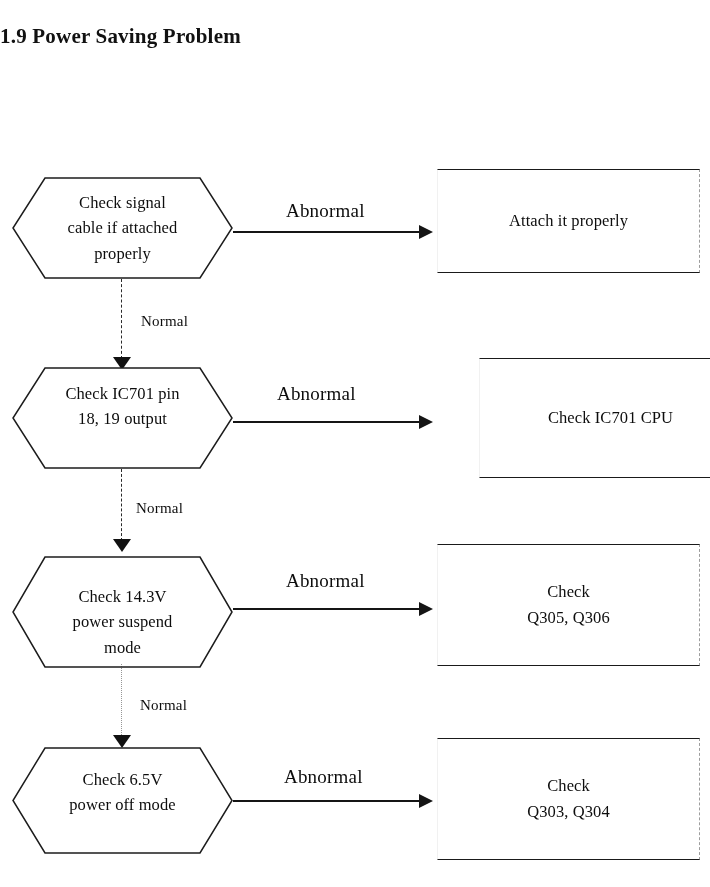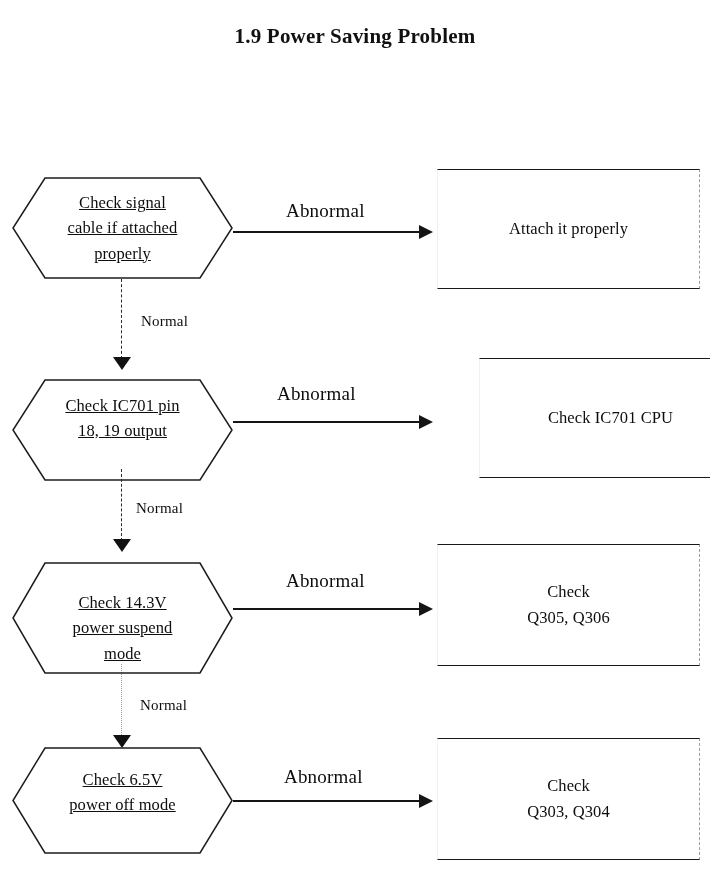--- a/index.html
+++ b/index.html
@@ -18,21 +18,20 @@
     color: #0d0d0d;
     -webkit-font-smoothing: antialiased;
   }
 
   
   #chart-title {
     position: absolute;
     left: 0;
     top: 24px;
     width: 710px;
-    text-align: center;
     font-size: 21px;
     font-weight: bold;
     letter-spacing: 0.2px;
     color: #111111;
   }
 
   
   .flow-row {
     position: absolute;
     left: 0;
@@ -60,21 +59,20 @@
     height: 100%;
     display: flex;
     flex-direction: column;
     align-items: center;
     justify-content: center;
     font-size: 16.5px;
     line-height: 1.52;
     text-align: center;
     white-space: pre;
     letter-spacing: 0.1px;
-    text-decoration: underline;
   }
 
   
   .result-box {
     position: absolute;
     left: 437px;
     width: 263px;
     box-sizing: border-box;
     border-top: 1.6px solid #1a1a1a;
     border-bottom: 1.6px solid #1a1a1a;
@@ -168,31 +166,31 @@
       </svg>
       <div class="hex-label">Check signal
 cable if attached
 properly</div>
     </div>
 
     <div class="abnormal-label" style="left:286px; top:22px;">Abnormal</div>
 
     <div class="h-arrow" style="left:233px; top:53px; width:187px;"></div>
 
-    <div class="result-box" style="top:-9px; height:120px;">
+    <div class="result-box" style="top:-9px; height:104px;">
       <div class="result-label">Attach it properly</div>
     </div>
   </div>
 
   <div class="v-conn" style="top:279px; height:80px;"></div>
   <div class="normal-label" style="left:141px; top:313px;">Normal</div>
 
   <div class="flow-row" style="top:368px;">
 
-    <div class="hex" style="top:12px; height:76px;">
+    <div class="hex" style="top:0; height:76px;">
       <svg width="219" height="100" viewBox="0 0 219 100">
         <polygon points="32,0 187,0 219,50 187,100 32,100 0,50"></polygon>
       </svg>
       <div class="hex-label">Check IC701 pin
 18, 19 output</div>
     </div>
 
     <div class="abnormal-label" style="left:277px; top:15px;">Abnormal</div>
 
     <div class="h-arrow" style="left:233px; top:53px; width:187px;"></div>
@@ -200,21 +198,21 @@
     <div class="result-box" style="top:-10px; height:120px;margin-left:42px;">
       <div class="result-label">Check IC701 CPU</div>
     </div>
   </div>
 
   <div class="v-conn" style="top:469px; height:72px;"></div>
   <div class="normal-label" style="left:136px; top:500px;">Normal</div>
 
   <div class="flow-row" style="top:553px;">
 
-    <div class="hex" style="top:10px; height:130px;">
+    <div class="hex" style="top:4px; height:130px;">
       <svg width="219" height="110" viewBox="0 0 219 110">
         <polygon points="32,0 187,0 219,55 187,110 32,110 0,55"></polygon>
       </svg>
       <div class="hex-label">Check 14.3V
 power suspend
 mode</div>
     </div>
 
     <div class="abnormal-label" style="left:286px; top:17px;">Abnormal</div>
 

